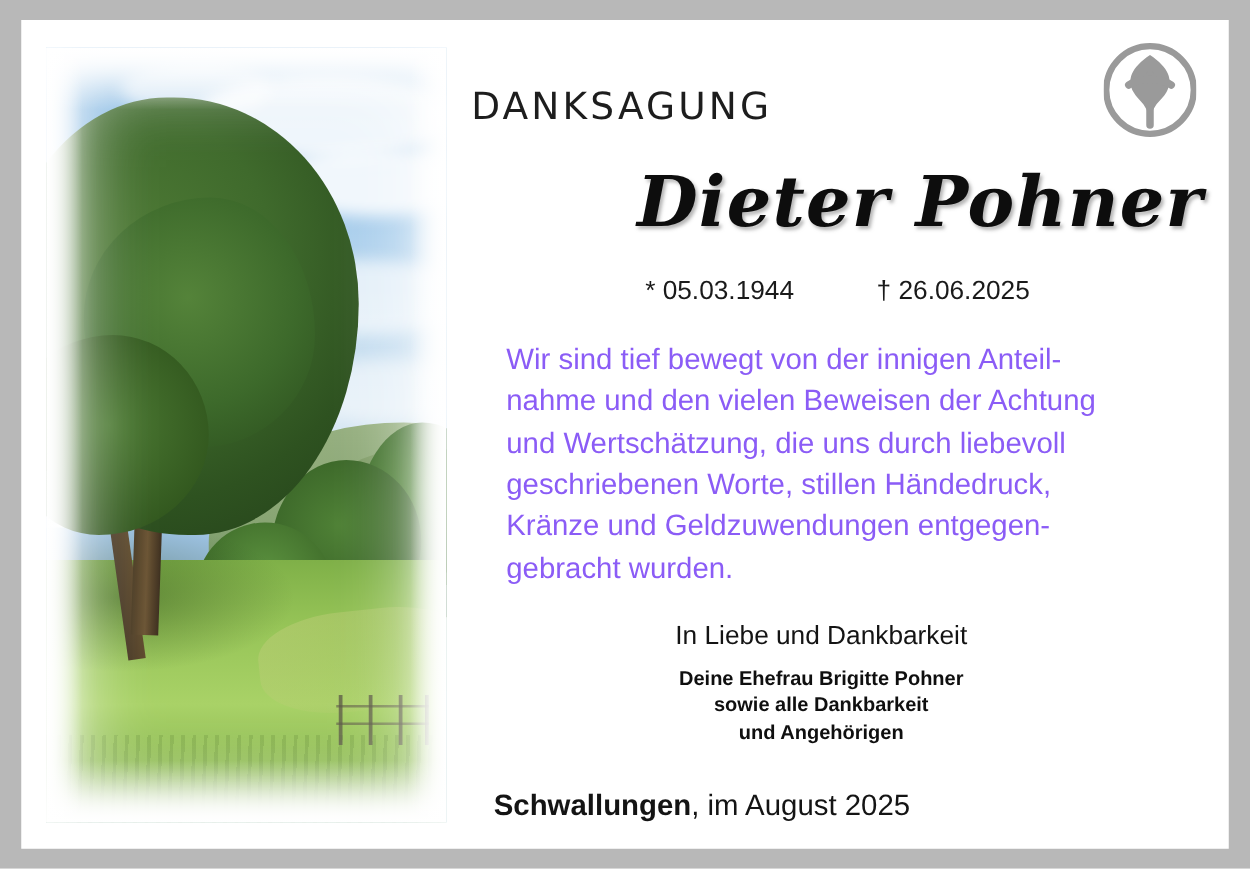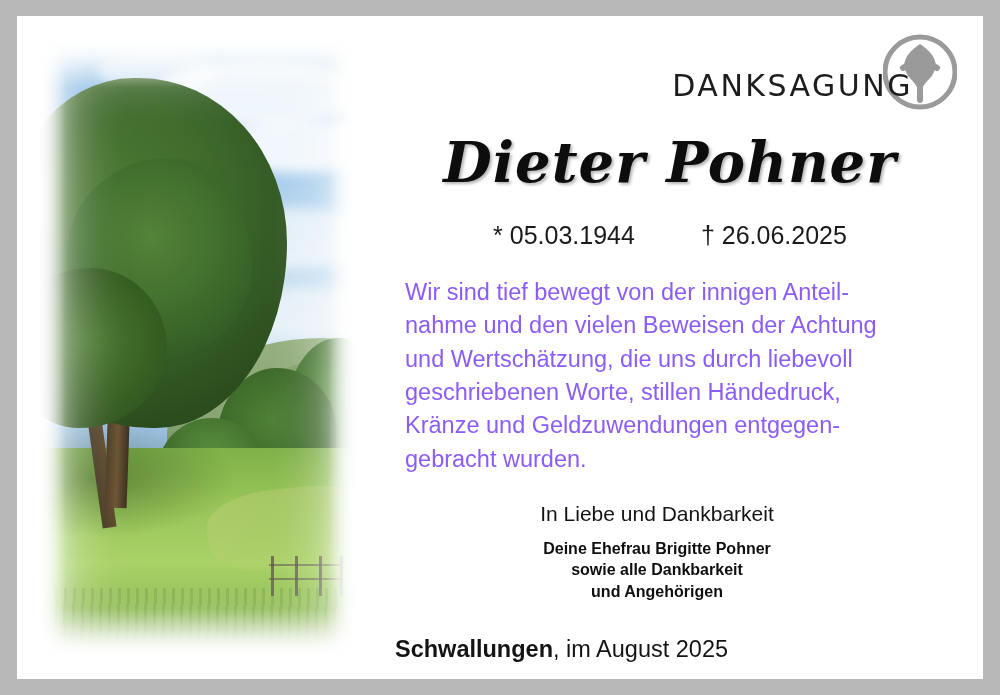--- a/index.html
+++ b/index.html
@@ -197,47 +197,47 @@
   
   .content {
     position: absolute;
     left: 360px;
     top: 28px;
     width: 586px;
     height: 610px;
   }
 
   .danksagung {
-    text-align: right;
+    text-align: left;
     font-size: 30px;
     letter-spacing: 2.5px;
     color: #1d1d1d;
     font-family: "DejaVu Sans", sans-serif;
     margin-top: 24px;
     padding-right: 50px;
   }
 
   .name {
-    text-align: center;
+    text-align: right;
     font-family: "DejaVu Serif", serif;
     font-style: italic;
     font-weight: bold;
     font-size: 56px;
     color: #0d0d0d;
     margin-top: 26px;
     letter-spacing: 1px;
     text-shadow: 2px 2px 3px rgba(120,120,120,.55);
   }
 
   .dates {
     display: flex;
     justify-content: center;
     gap: 66px;
     margin-top: 26px;
-    font-size: 25px;
+    font-size: 21px;
     color: #1a1a1a;
   }
 
   .body-text {
     margin-top: 26px;
     font-size: 23.5px;
     line-height: 1.42;
     color: #8b5cf6;
     padding-left: 28px;
     padding-right: 4px;

